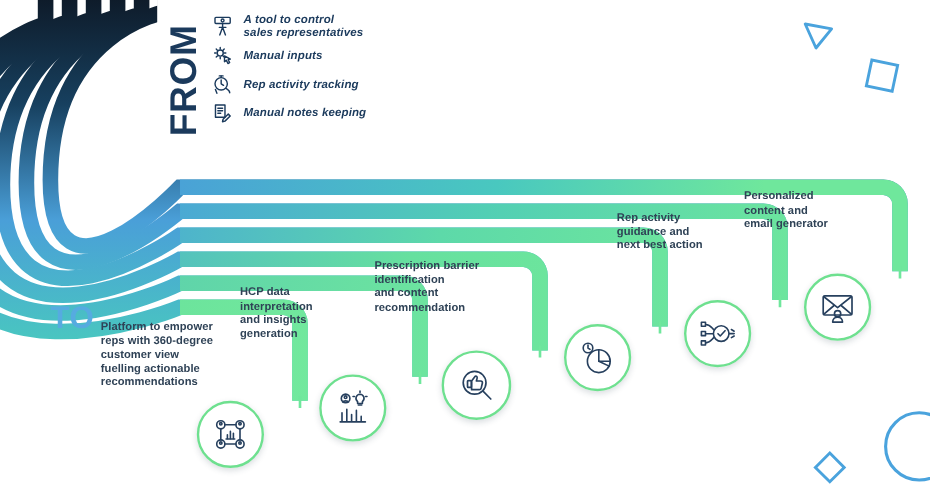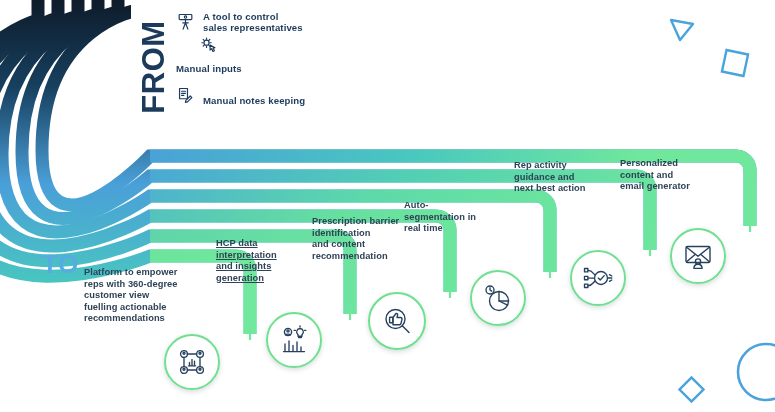--- a/index.html
+++ b/index.html
@@ -44,20 +44,21 @@
     white-space:nowrap;
   }
   .from-row{
     position:absolute;
     left:176px;
     z-index:7;
     display:flex;
     align-items:center;
     gap:8px;
     height:22px;
+    font-style:italic;
   }
   .from-row .ficon{
     width:19px;height:20px;flex:0 0 19px;
     display:block;
   }
   .from-row .ftext{
     font-size:9.6px;
     color:#1b3a5c;
     font-weight:bold;
     line-height:11.2px;
@@ -214,67 +215,77 @@
         <circle cx="12" cy="5.8" r="1.5"></circle>
         <path d="M12 9v4"></path>
         <path d="M8.5 13h7"></path>
         <path d="M12 13l-3 8M12 13l3 8"></path>
       </g>
     </svg>
     <div class="ftext">A tool to control
 sales representatives</div>
   </div>
 
-  <div class="from-row" style="top:36px;flex-direction:column;">
+  <div class="from-row" style="top:36px;">
     <svg class="ficon" viewBox="0 0 24 24">
       <g fill="none" stroke="#1b3a5c" stroke-width="1.5" stroke-linecap="round" stroke-linejoin="round">
         <circle cx="9.5" cy="8.5" r="3.2"></circle>
         <path d="M9.5 2.6v1.6M9.5 12.8v1.6M3.6 8.5h1.6M13.8 8.5h1.6M5.3 4.3l1.2 1.2M12.5 11.5l1.2 1.2M13.7 4.3l-1.2 1.2M6.5 11.5l-1.2 1.2"></path>
         <path d="M14 11.5v6.2l2-1.6 1.6 3.4 1.8-.9-1.6-3.3 2.4-.5z"></path>
       </g>
     </svg>
     <div class="ftext">Manual inputs</div>
   </div>
 
-
-  <div class="from-row" style="top:84px;align-items:flex-end;">
+  <div class="from-row" style="top:60px;">
+    <svg class="ficon" viewBox="0 0 24 24">
+      <g fill="none" stroke="#1b3a5c" stroke-width="1.5" stroke-linecap="round" stroke-linejoin="round">
+        <circle cx="10.5" cy="10.5" r="6.5"></circle>
+        <path d="M10.5 6.5v4l2.5 1.6"></path>
+        <path d="M8.5 2.2h4"></path>
+        <path d="M10.5 2.2v1.8"></path>
+        <path d="M16 15.5c2 1.2 3.5 2.8 3.5 4.5"></path>
+        <path d="M4.5 16.5l1.5 4"></path>
+      </g>
+    </svg>
+    <div class="ftext">Rep activity tracking</div>
+  </div>
+
+  <div class="from-row" style="top:84px;">
     <svg class="ficon" viewBox="0 0 24 24">
       <g fill="none" stroke="#1b3a5c" stroke-width="1.5" stroke-linecap="round" stroke-linejoin="round">
         <path d="M4.5 2.5h10v13h-10z"></path>
         <path d="M7 6h5M7 8.6h5M7 11.2h3"></path>
         <path d="M12.5 17.5l5.5-5.5 2 2-5.5 5.5-2.6.6z"></path>
       </g>
     </svg>
     <div class="ftext">Manual notes keeping</div>
   </div>
 
 
   <div id="to-word">TO</div>
 
   <div class="step-label" style="left:84px;top:267px;width:105px;">Platform to empower
 reps with 360-degree
 customer view
 fuelling actionable
 recommendations</div>
 
-  <div class="step-label" style="left:216px;top:238px;width:92px;text-decoration:underline;">HCP data
+  <div class="step-label" style="left:200px;top:238px;width:92px;">HCP data
 interpretation
 and insights
 generation</div>
 
   <div class="step-label" style="left:312px;top:216px;width:98px;">Prescription barrier
 identification
 and content
 recommendation</div>
 
-  <div class="step-label" style="left:404px;top:200px;width:88px;">Auto-
-segmentation in
-real time</div>
-
-  <div class="step-label" style="left:514px;top:160px;width:92px;">Rep activity
+
+  <div class="step-label" style="left:514px;top:176px;width:92px;">Rep activity
 guidance and
 next best action</div>
 
   <div class="step-label" style="left:620px;top:158px;width:88px;">Personalized
 content and
 email generator</div>
 
   <div class="node" style="left:164px;top:334px;width:56px;height:56px;">
     <div class="ring"></div>
     <svg class="nicon" width="32" height="32" viewBox="0 0 32 32">

